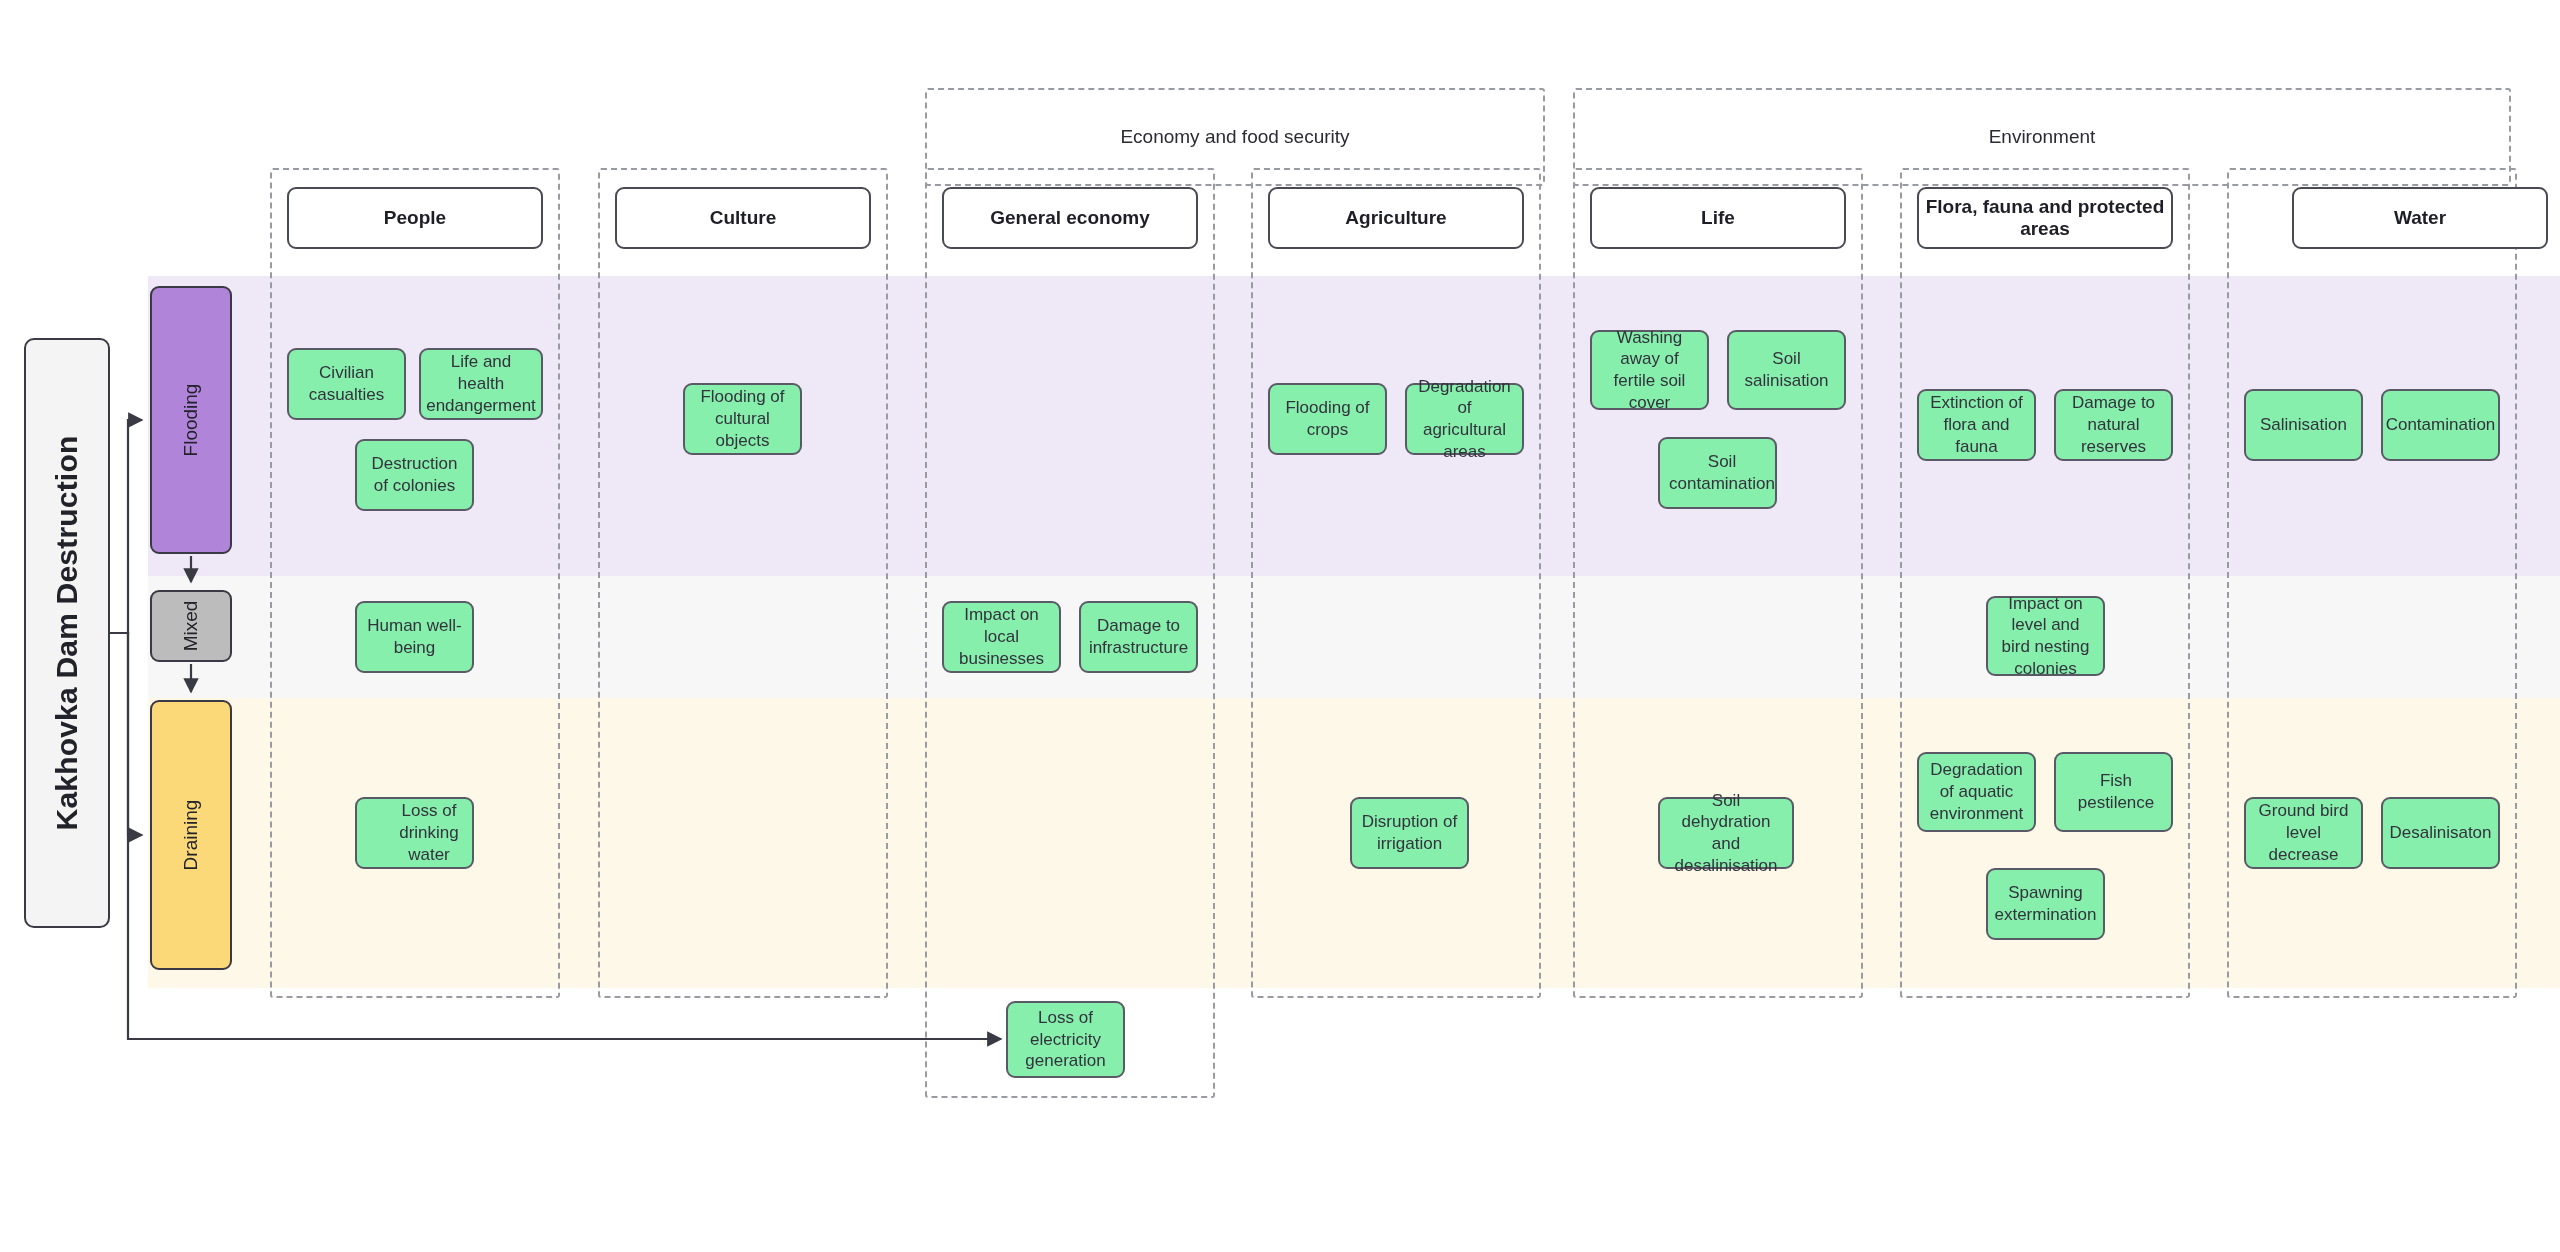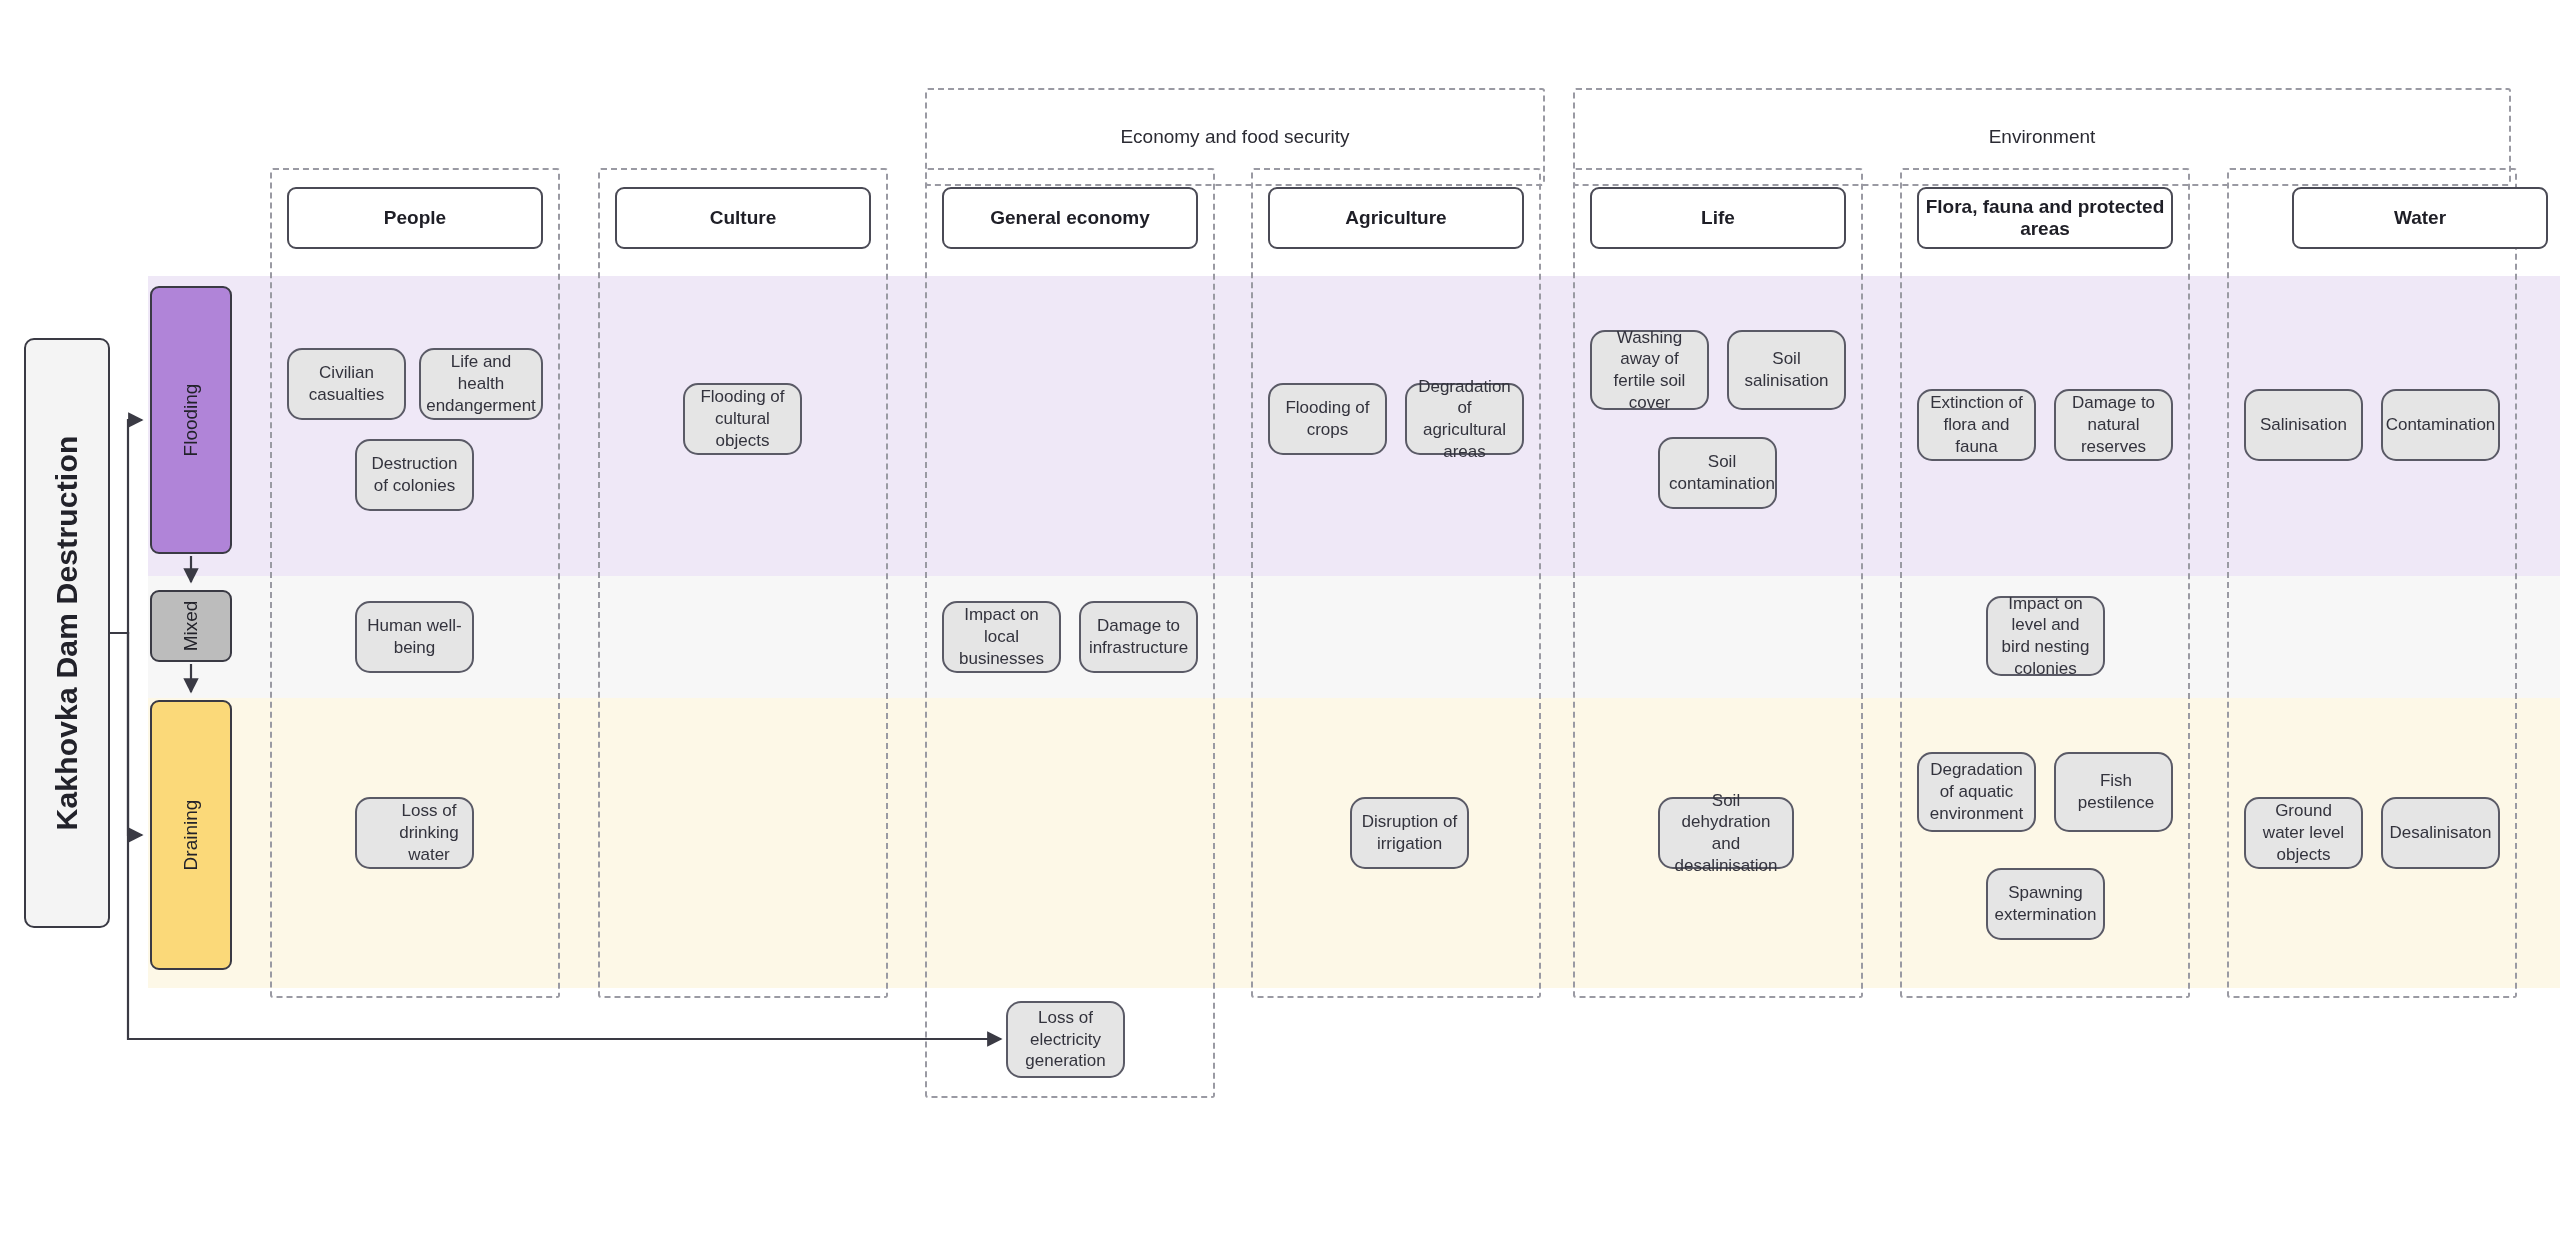--- a/index.html
+++ b/index.html
@@ -89,23 +89,23 @@
     border: 2px solid #4a4a55;
     border-radius: 9px;
     display: flex; align-items: center; justify-content: center;
     font-size: 19px; font-weight: bold; color: #1e1e26;
     text-align: center;
   }
 
   
   .leaf {
     position: absolute;
-    background: #e5e5e5;
+    background: #86efac;
     border: 2px solid #5a5a66;
-    border-radius: 15px;
+    border-radius: 9px;
     display: flex; align-items: center; justify-content: center;
     text-align: center;
     font-size: 17px;
     line-height: 1.28;
     color: #33333d;
     padding: 4px 7px;
   }
 
   
   #connectors {
@@ -202,18 +202,18 @@
   <div class="leaf" style="left:942px; top:601px; width:119px; height:72px;">Impact on local businesses</div>
   <div class="leaf" style="left:1079px; top:601px; width:119px; height:72px;">Damage to infrastructure</div>
   <div class="leaf" style="left:1986px; top:596px; width:119px; height:80px;">Impact on level and bird nesting colonies</div>
 
   <div class="leaf" style="left:355px; top:797px; width:119px; height:72px;padding-left:36px;">Loss of drinking water</div>
   <div class="leaf" style="left:1350px; top:797px; width:119px; height:72px;">Disruption of irrigation</div>
   <div class="leaf" style="left:1658px; top:797px; width:136px; height:72px;">Soil dehydration and desalinisation</div>
   <div class="leaf" style="left:1917px; top:752px; width:119px; height:80px;">Degradation of aquatic environment</div>
   <div class="leaf" style="left:2054px; top:752px; width:119px; height:80px;padding-left:12px;">Fish pestilence</div>
   <div class="leaf" style="left:1986px; top:868px; width:119px; height:72px;">Spawning extermination</div>
-  <div class="leaf" style="left:2244px; top:797px; width:119px; height:72px;">Ground water level objects</div>
+  <div class="leaf" style="left:2244px; top:797px; width:119px; height:72px;">Ground bird level decrease</div>
   <div class="leaf" style="left:2381px; top:797px; width:119px; height:72px;">Desalinisaton</div>
 
   <div class="leaf" style="left:1006px; top:1001px; width:119px; height:77px;">Loss of electricity generation</div>
 
 </div>
 
 </body></html>

